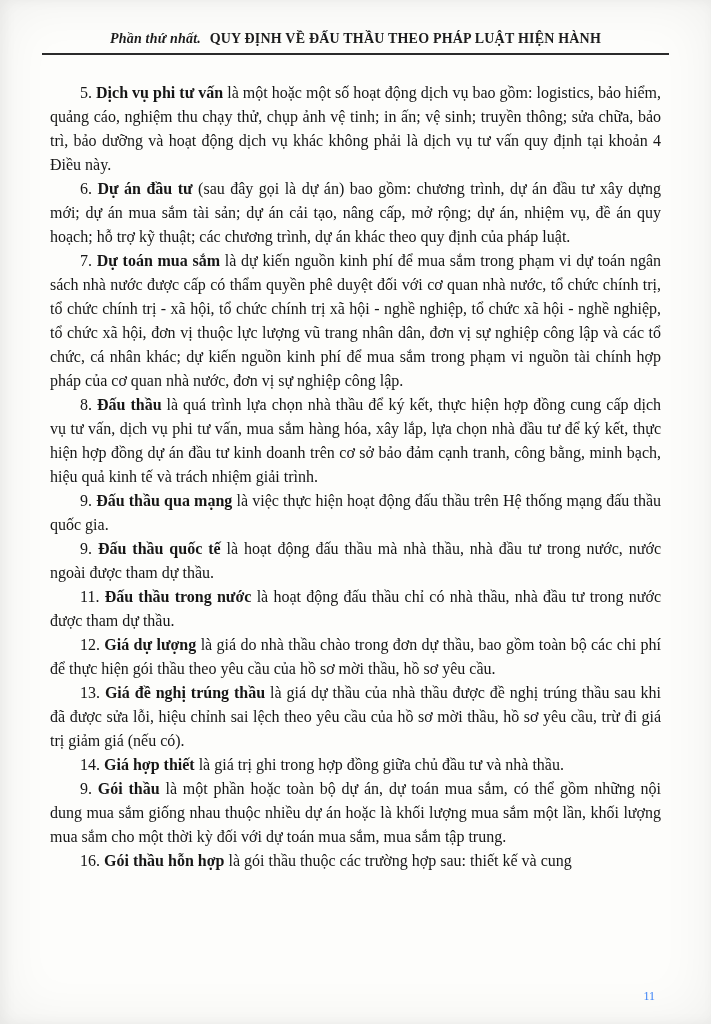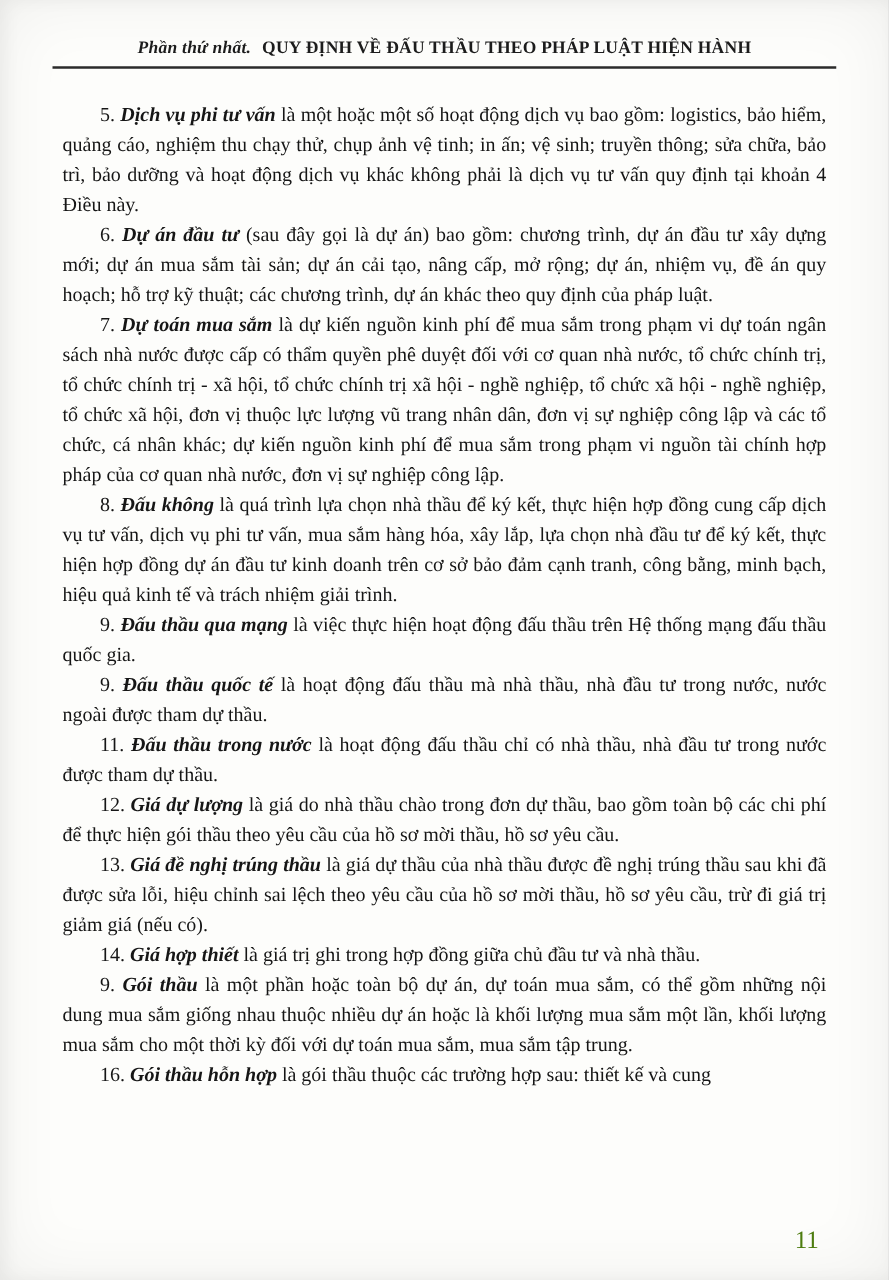--- a/index.html
+++ b/index.html
@@ -35,27 +35,27 @@
     color: #161616;
   }
   .para {
     margin: 0;
     text-align: justify;
     text-indent: 30px;
     font-size: 16px;
     line-height: 24px;
   }
   .num { font-weight: normal; }
-  .term { font-weight: bold; font-style: italic; }
+  .term { font-weight: bold; }
   .page-number {
     position: absolute;
     right: 56px;
     bottom: 20px;
-    font-size: 20px;
-    color: #4d7c0f;
+    font-size: 12px;
+    color: #3b82f6;
     margin-left: 19px;
   }
 </style>
 </head>
 <body>
 
 <div class="page">
 
   <header class="page-header">
     <span class="part-label">Phần thứ nhất.</span>
@@ -73,21 +73,21 @@
       <span class="term">Dự án đầu tư</span>
       <span class="body-text">(sau đây gọi là dự án) bao gồm: chương trình, dự án đầu tư xây dựng mới; dự án mua sắm tài sản; dự án cải tạo, nâng cấp, mở rộng; dự án, nhiệm vụ, đề án quy hoạch; hỗ trợ kỹ thuật; các chương trình, dự án khác theo quy định của pháp luật.</span>
     </p>
     <p class="para">
       <span class="num">7.</span>
       <span class="term">Dự toán mua sắm</span>
       <span class="body-text">là dự kiến nguồn kinh phí để mua sắm trong phạm vi dự toán ngân sách nhà nước được cấp có thẩm quyền phê duyệt đối với cơ quan nhà nước, tổ chức chính trị, tổ chức chính trị - xã hội, tổ chức chính trị xã hội - nghề nghiệp, tổ chức xã hội - nghề nghiệp, tổ chức xã hội, đơn vị thuộc lực lượng vũ trang nhân dân, đơn vị sự nghiệp công lập và các tổ chức, cá nhân khác; dự kiến nguồn kinh phí để mua sắm trong phạm vi nguồn tài chính hợp pháp của cơ quan nhà nước, đơn vị sự nghiệp công lập.</span>
     </p>
     <p class="para">
       <span class="num">8.</span>
-      <span class="term">Đấu không</span>
+      <span class="term">Đấu thầu</span>
       <span class="body-text">là quá trình lựa chọn nhà thầu để ký kết, thực hiện hợp đồng cung cấp dịch vụ tư vấn, dịch vụ phi tư vấn, mua sắm hàng hóa, xây lắp, lựa chọn nhà đầu tư để ký kết, thực hiện hợp đồng dự án đầu tư kinh doanh trên cơ sở bảo đảm cạnh tranh, công bằng, minh bạch, hiệu quả kinh tế và trách nhiệm giải trình.</span>
     </p>
     <p class="para">
       <span class="num">9.</span>
       <span class="term">Đấu thầu qua mạng</span>
       <span class="body-text">là việc thực hiện hoạt động đấu thầu trên Hệ thống mạng đấu thầu quốc gia.</span>
     </p>
     <p class="para">
       <span class="num">9.</span>
       <span class="term">Đấu thầu quốc tế</span>

